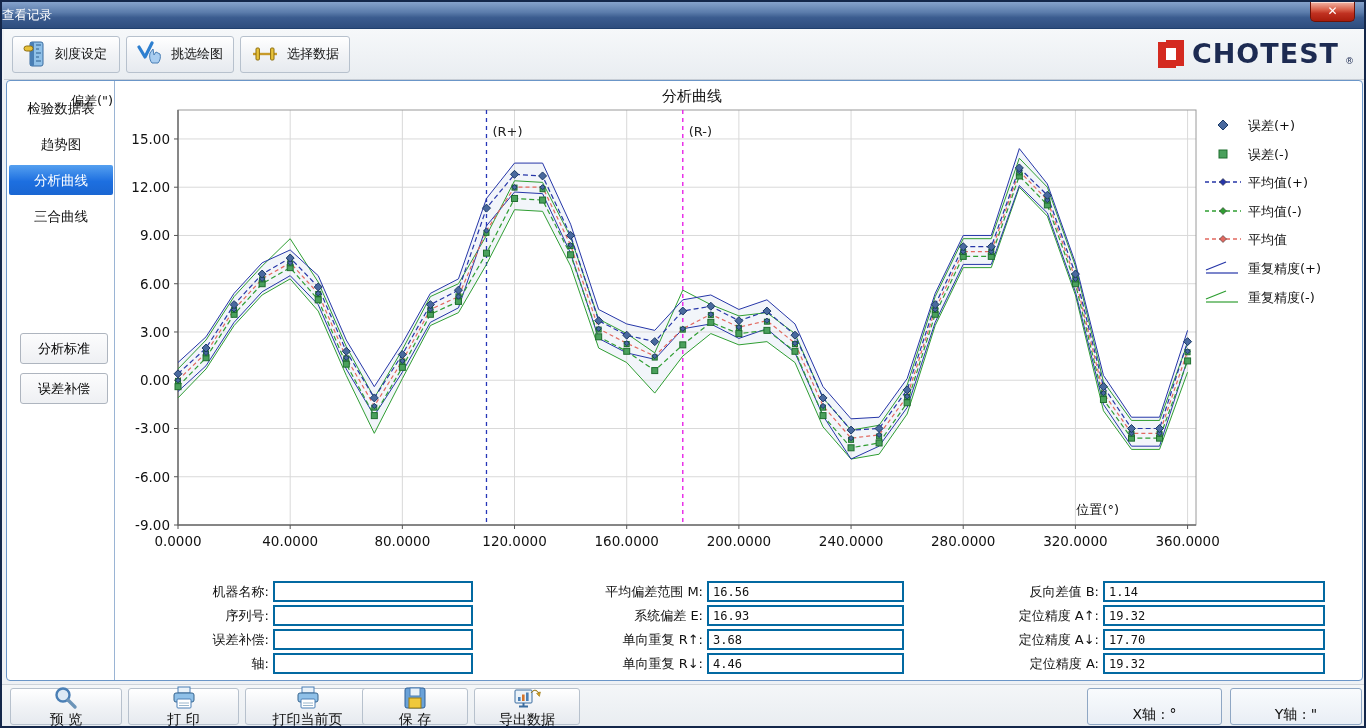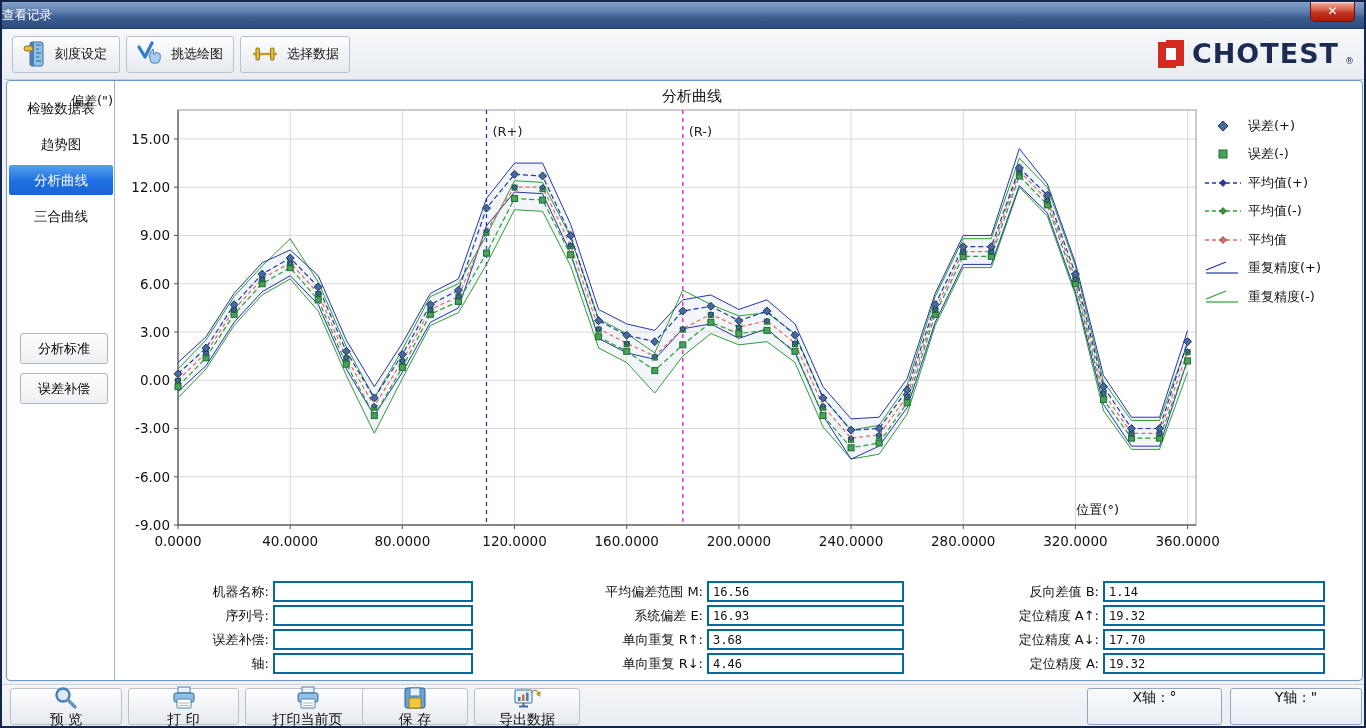--- a/index.html
+++ b/index.html
@@ -65,21 +65,21 @@
     font-size:13px; text-align:center; line-height:29px; cursor:pointer;
   }
   
   #chart-svg { position:absolute; left:108px; top:2px; width:1238px; height:482px; }
   .chart-text { position:absolute; font-size:13px; color:#111; }
   #chart-title { left:620px; top:6px; width:130px; text-align:center; font-size:15px; }
   #chart-ylabel { left:64px; top:11px; }
   #chart-xlabel { left:1032px; top:420px; width:80px; text-align:right; }
   
   #legend { position:absolute; left:1197px; top:36px; width:155px; display:flex; flex-direction:column; gap:11.6px; }
-  .legend-item { display:flex; align-items:center; gap:6px; height:17px; font-size:13px; color:#111; }
+  .legend-item { display:flex; gap:6px; height:17px; font-size:13px; color:#111; }
   .legend-swatch { width:38px; height:16px; flex:0 0 38px; }
   
   .form-label { position:absolute; height:21px; line-height:21px; font-size:13px; text-align:right; color:#111; }
   .form-field {
     position:absolute; height:21px; border:2px solid #0369a1; background:#fff;
     font-family:"DejaVu Sans Mono","Liberation Mono",monospace; font-size:12px;
     padding:0 4px; color:#111;
   }
   
   #bottombar {
@@ -91,21 +91,21 @@
     position:absolute; top:3px; height:37px;
     background:linear-gradient(#ffffff,#f1f3f6 50%,#e6eaef);
     border:1px solid #b7c1cd; border-radius:3px;
     display:flex; align-items:center; justify-content:center; gap:0;
     font-size:14px; color:#111; cursor:pointer;flex-direction:column;
   }
   .axis-btn {
     position:absolute; top:3px; height:37px;
     background:linear-gradient(#f9fbfd,#e9eef5);
     border:1px solid #8fa7c4; border-radius:3px;
-    display:flex; align-items:flex-start; justify-content:center;
+    display:flex; align-items:flex-end; justify-content:center;
     font-size:14px; color:#111; cursor:pointer;
   }
   svg { display:block; }
 </style>
 </head>
 <body>
 
 <div id="titlebar">
   <span>查看记录</span>
   <div id="close-btn">

